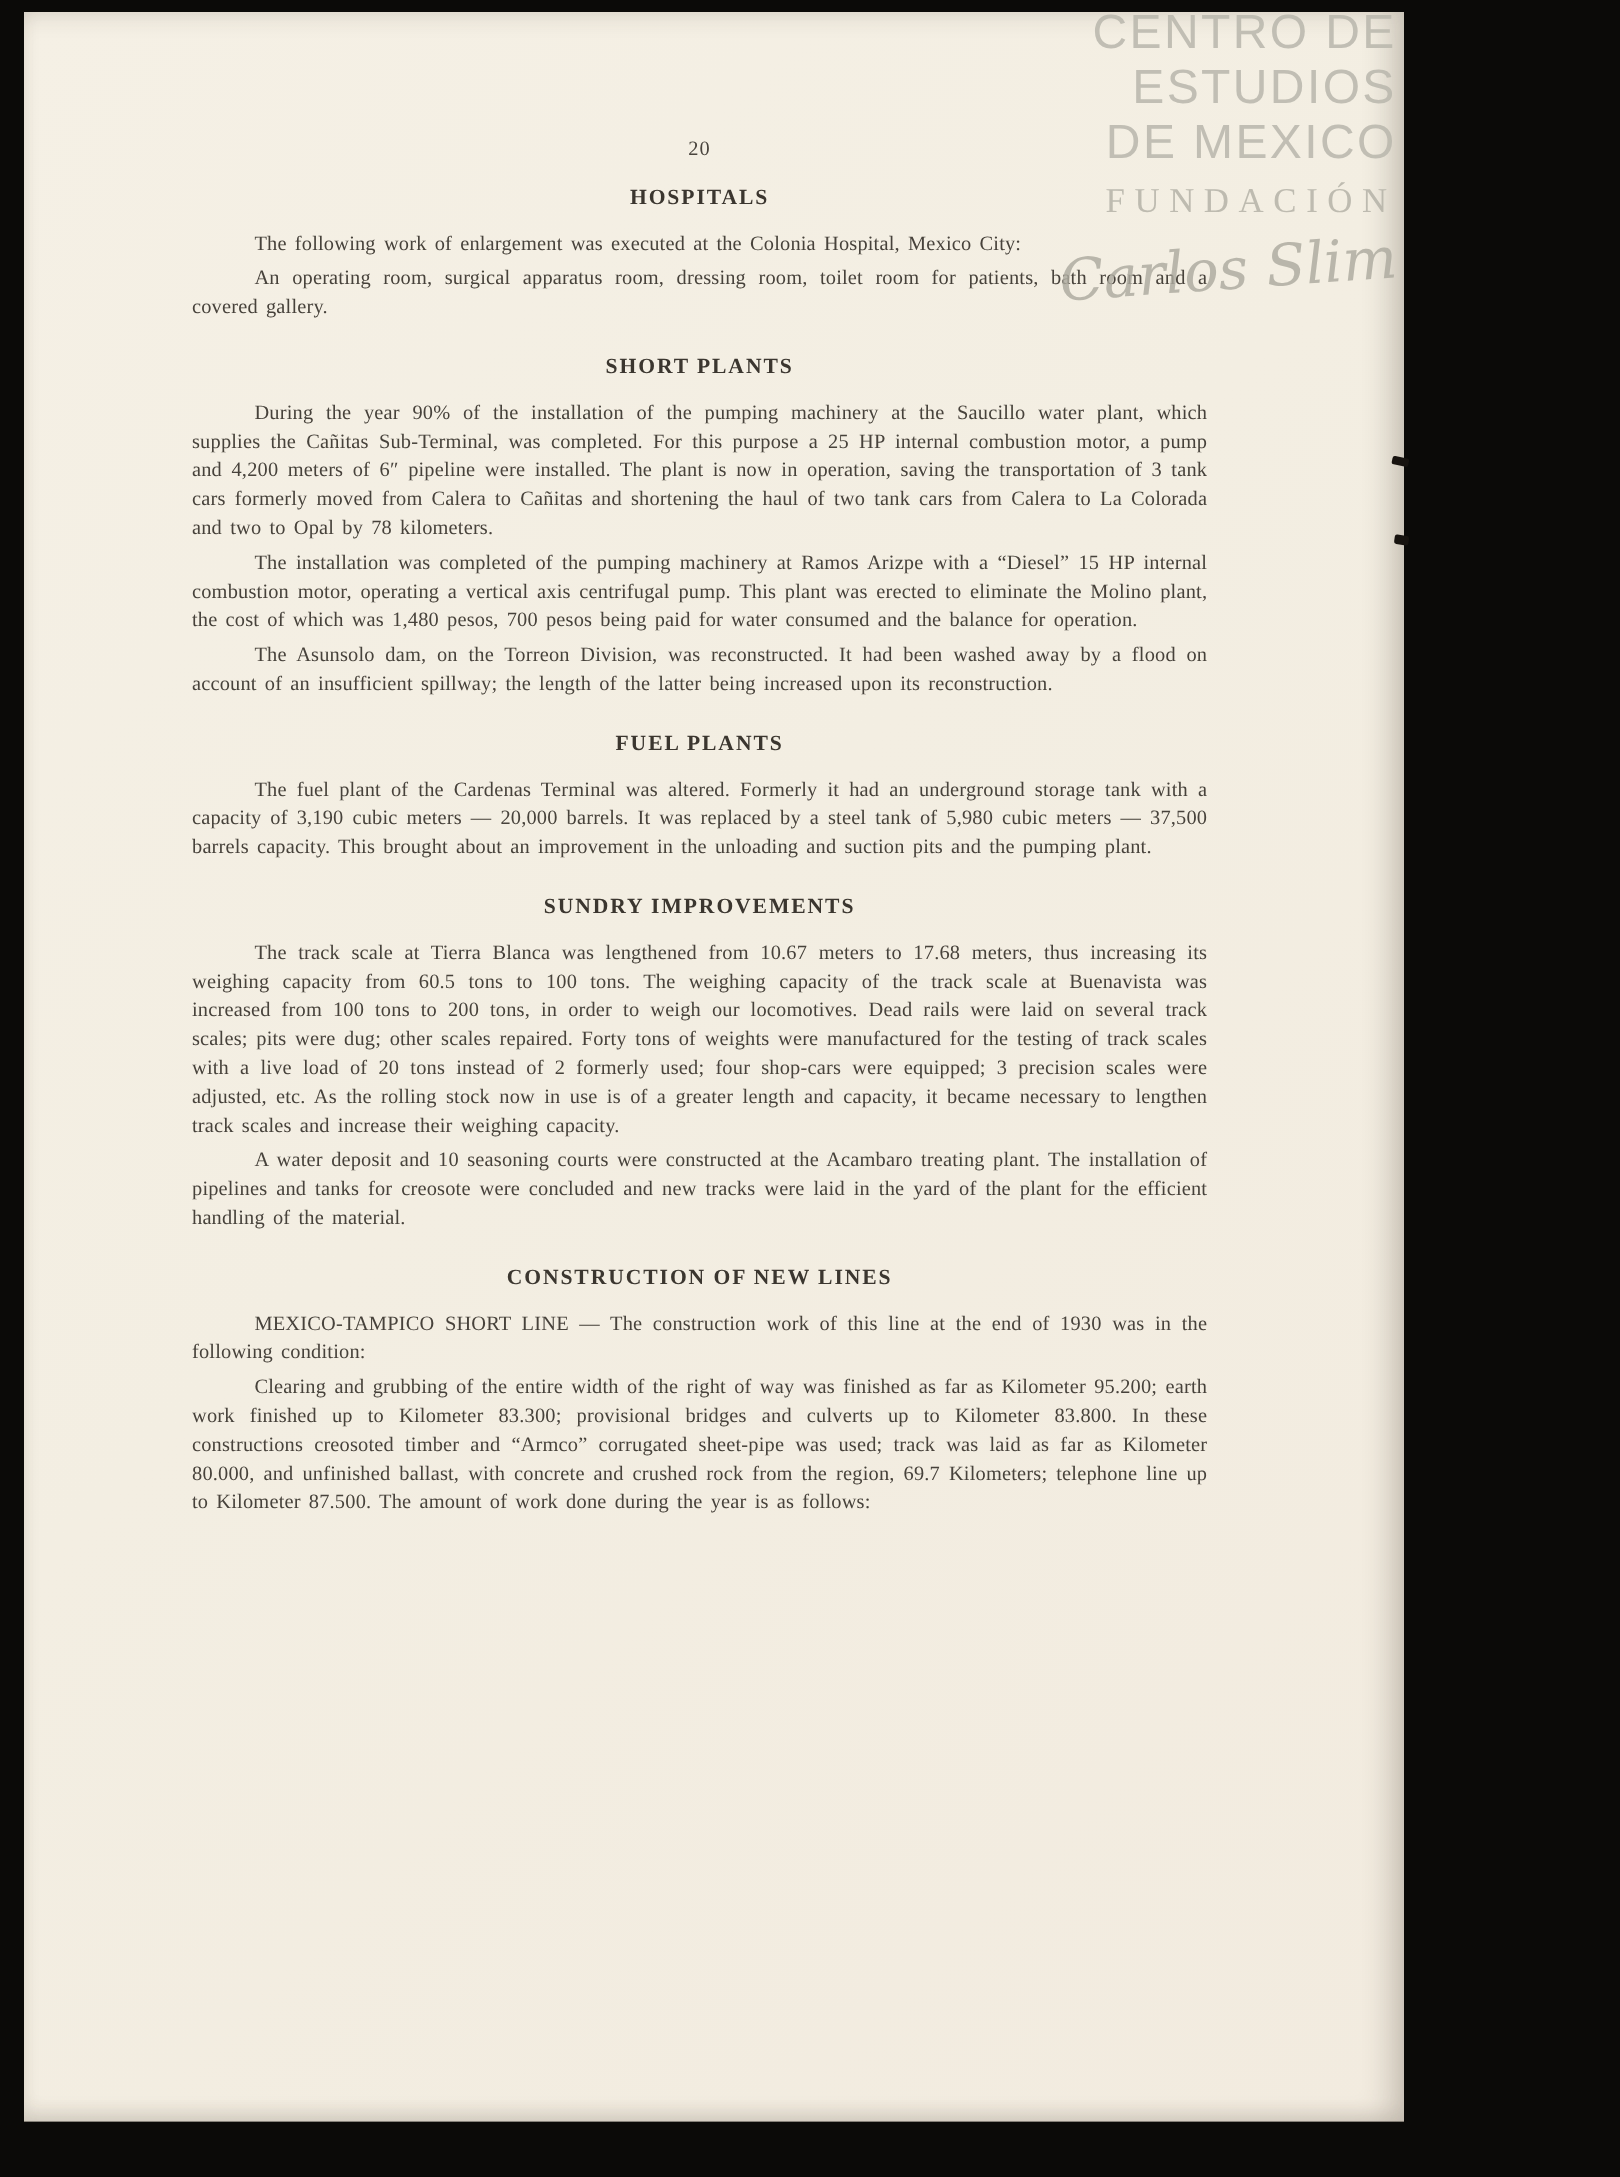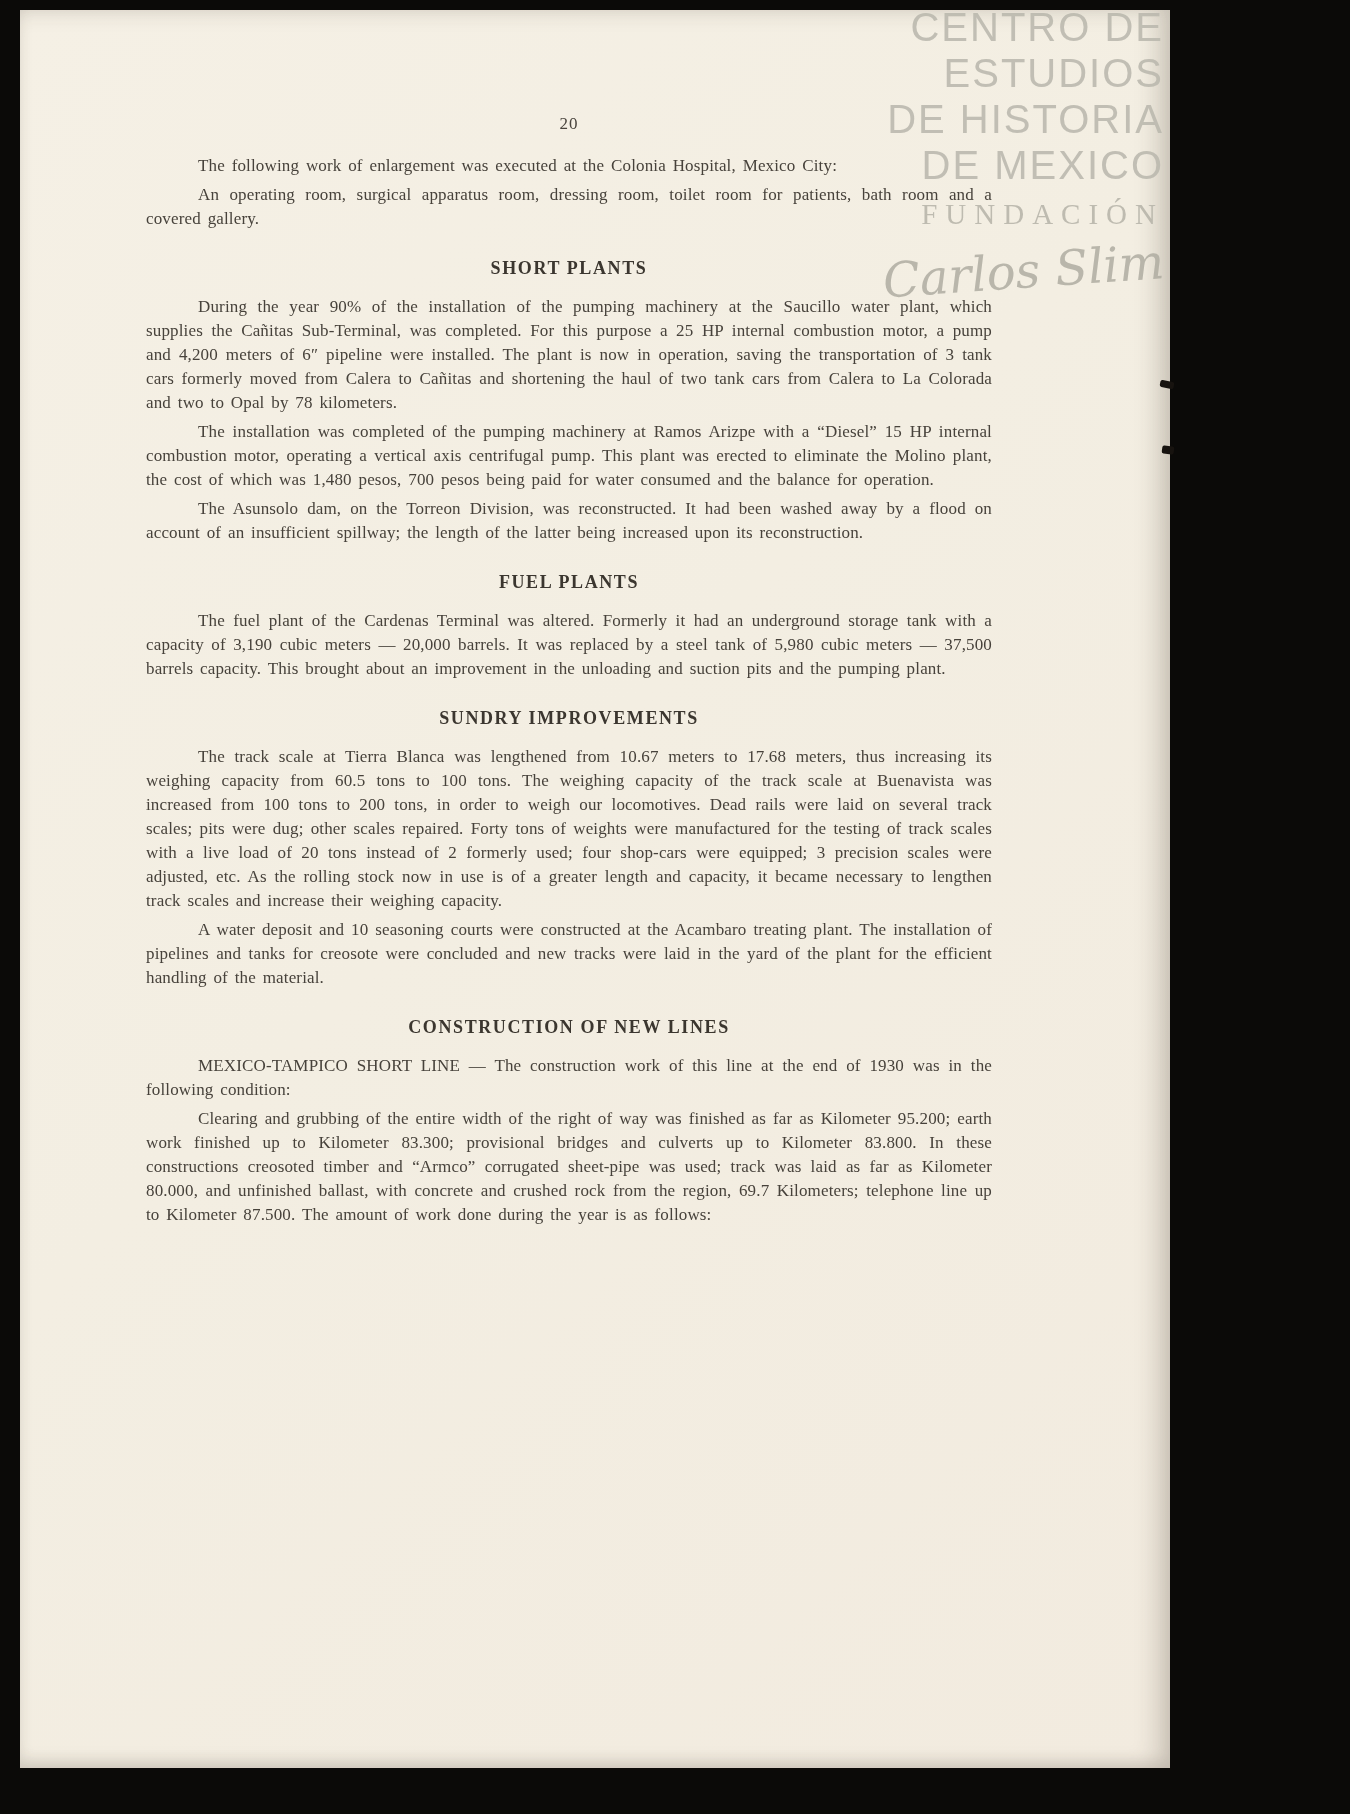--- a/index.html
+++ b/index.html
@@ -15,21 +15,21 @@
   }
   .page{
     position:absolute;
     left:20px;top:10px;
     width:1150px;height:1758px;
     background:linear-gradient(135deg,#f5f0e5 0%,#f3eee2 45%,#f2ebdf 100%);
     box-shadow:inset -14px 0 22px rgba(60,50,40,0.18), inset 0 -6px 14px rgba(60,50,40,0.10);
   }
   .content{
     position:absolute;
-    left:126px;top:104px;
+    left:140px;top:104px;
     width:846px;
     color:#46413a;
   }
   .page-number{
     text-align:center;
     font-size:17px;
     letter-spacing:1px;
     margin:0 0 20px 0;
     color:#4a453e;
   }
@@ -101,20 +101,21 @@
 
   <div class="page">
 
     <div class="scan-mark m1"></div>
     <div class="scan-mark m2"></div>
 
     <div class="content">
 
       <div class="page-number">20</div>
 
+      <h2 class="section-title first">HOSPITALS</h2>
       <p class="para">The following work of enlargement was executed at the Colonia Hospital, Mexico City:</p>
       <p class="para">An operating room, surgical apparatus room, dressing room, toilet room for patients, bath room and a covered gallery.</p>
 
       <h2 class="section-title">SHORT PLANTS</h2>
       <p class="para">During the year 90% of the installation of the pumping machinery at the Saucillo water plant, which supplies the Cañitas Sub-Terminal, was completed.  For this purpose a 25 HP internal combustion motor, a pump and 4,200 meters of 6″ pipeline were installed.  The plant is now in operation, saving the transportation of 3 tank cars formerly moved from Calera to Cañitas and shortening the haul of two tank cars from Calera to La Colorada and two to Opal by 78 kilometers.</p>
       <p class="para">The installation was completed of the pumping machinery at Ramos Arizpe with a “Diesel” 15 HP internal combustion motor, operating a vertical axis centrifugal pump.  This plant was erected to eliminate the Molino plant, the cost of which was 1,480 pesos, 700 pesos being paid for water consumed and the balance for operation.</p>
       <p class="para">The Asunsolo dam, on the Torreon Division, was reconstructed.  It had been washed away by a flood on account of an insufficient spillway; the length of the latter being increased upon its reconstruction.</p>
 
       <h2 class="section-title">FUEL PLANTS</h2>
       <p class="para">The fuel plant of the Cardenas Terminal was altered.  Formerly it had an underground storage tank with a capacity of 3,190 cubic meters — 20,000 barrels.  It was replaced by a steel tank of 5,980 cubic meters — 37,500 barrels capacity.  This brought about an improvement in the unloading and suction pits and the pumping plant.</p>
@@ -126,19 +127,18 @@
       <h2 class="section-title">CONSTRUCTION OF NEW LINES</h2>
       <p class="para">MEXICO-TAMPICO SHORT LINE — The construction work of this line at the end of 1930 was in the following condition:</p>
       <p class="para">Clearing and grubbing of the entire width of the right of way was finished as far as Kilometer 95.200; earth work finished up to Kilometer 83.300; provisional bridges and culverts up to Kilometer 83.800.  In these constructions creosoted timber and “Armco” corrugated sheet-pipe was used; track was laid as far as Kilometer 80.000, and unfinished ballast, with concrete and crushed rock from the region, 69.7 Kilometers; telephone line up to Kilometer 87.500.  The amount of work done during the year is as follows:</p>
 
     </div>
   </div>
 
   <div class="watermark">
     <div class="wm-line">CENTRO DE</div>
     <div class="wm-line">ESTUDIOS</div>
-    <div class="wm-line">DE HISTORIA</div>
     <div class="wm-line">DE MEXICO</div>
     <div class="wm-foundation">FUNDACIÓN</div>
     <div class="wm-signature">Carlos Slim</div>
   </div>
 
 </div>
 
 </body></html>

